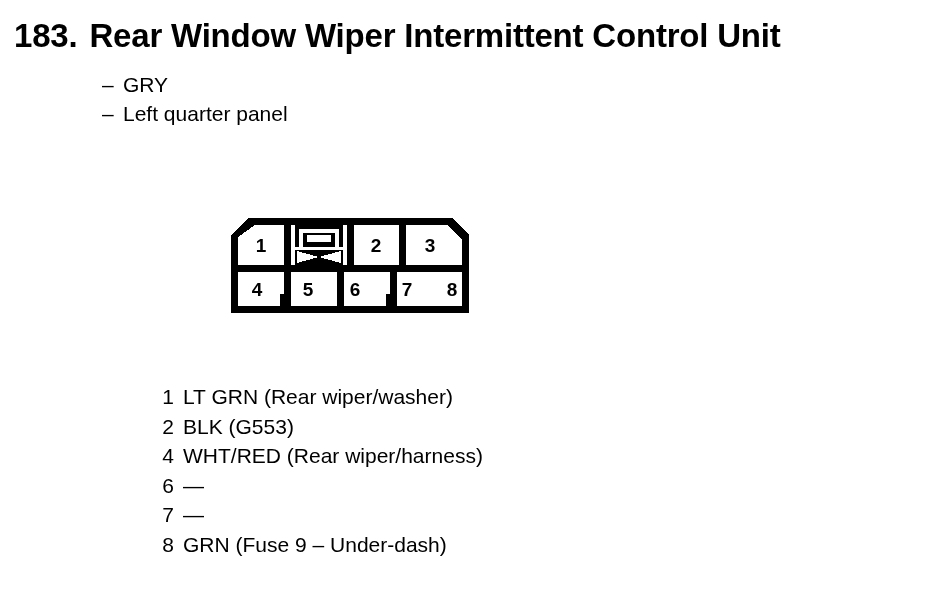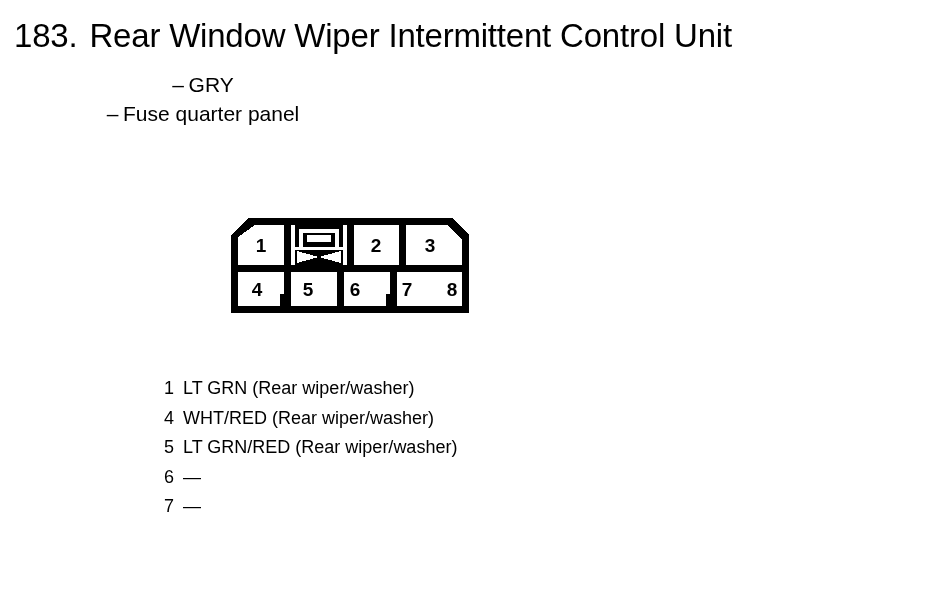--- a/index.html
+++ b/index.html
@@ -16,38 +16,37 @@
     color: #000000;
     -webkit-font-smoothing: none;
   }
 
   
   #page-title {
     position: absolute;
     left: 14px;
     top: 17px;
     font-size: 33px;
-    font-weight: normal;
+    font-weight: bold;
     letter-spacing: -0.2px;
     white-space: nowrap;
     line-height: 38px;
     text-align: right;
   }
   #page-title .title-num {
     margin-right: 12px;
   }
 
   
   #attr-list {
     position: absolute;
     left: 102px;
     top: 70px;
     font-size: 21px;
     line-height: 29px;
-    text-align: center;
   }
   #attr-list .attr-row {
     white-space: nowrap;
     display: block;
   }
   #attr-list .attr-dash {
     display: inline-block;
     width: 21px;
   }
 
@@ -66,22 +65,22 @@
     font-family: "Liberation Sans", sans-serif;
     font-size: 19px;
     font-weight: bold;
     fill: #000000;
   }
 
   
   #pin-legend {
     position: absolute;
     left: 160px;
-    top: 374px;
-    font-size: 18px;
+    top: 382px;
+    font-size: 21px;
     line-height: 29.5px;
   }
   #pin-legend .pin-row {
     white-space: nowrap;
     display: block;
     height: 29.5px;
   }
   #pin-legend .pin-idx {
     display: inline-block;
     width: 14px;
@@ -94,21 +93,21 @@
 </style>
 </head>
 <body>
 
 <div id="page-title">
   <span class="title-num">183.</span><span>Rear Window Wiper Intermittent Control Unit</span>
 </div>
 
 <div id="attr-list">
   <span class="attr-row"><span class="attr-dash">–</span><span>GRY</span></span>
-  <span class="attr-row"><span class="attr-dash">–</span><span>Fuse quarter panel</span></span>
+  <span class="attr-row"><span class="attr-dash">–</span><span>Left quarter panel</span></span>
 </div>
 
 <div id="connector-diagram">
   <svg width="238" height="95" viewBox="0 0 238 95" xmlns="http://www.w3.org/2000/svg" shape-rendering="crispEdges">
 
     <path fill="#000000" d="M 17 0
              L 221 0
              L 238 17
              L 238 95
              L 0 95
@@ -158,17 +157,18 @@
     <text class="pin-num-text" x="26" y="78" text-anchor="middle">4</text>
     <text class="pin-num-text" x="77" y="78" text-anchor="middle">5</text>
     <text class="pin-num-text" x="124" y="78" text-anchor="middle">6</text>
     <text class="pin-num-text" x="176" y="78" text-anchor="middle">7</text>
     <text class="pin-num-text" x="221" y="78" text-anchor="middle">8</text>
   </svg>
 </div>
 
 <div id="pin-legend">
   <span class="pin-row"><span class="pin-idx">1</span><span class="pin-desc">LT GRN (Rear wiper/washer)</span></span>
-  <span class="pin-row"><span class="pin-idx">4</span><span class="pin-desc">WHT/RED (Rear wiper/washer)</span></span>
-  <span class="pin-row"><span class="pin-idx">5</span><span class="pin-desc">LT GRN/RED (Rear wiper/washer)</span></span>
+  <span class="pin-row"><span class="pin-idx">2</span><span class="pin-desc">BLK (G553)</span></span>
+  <span class="pin-row"><span class="pin-idx">4</span><span class="pin-desc">WHT/RED (Rear wiper/harness)</span></span>
   <span class="pin-row"><span class="pin-idx">6</span><span class="pin-desc">—</span></span>
   <span class="pin-row"><span class="pin-idx">7</span><span class="pin-desc">—</span></span>
+  <span class="pin-row"><span class="pin-idx">8</span><span class="pin-desc">GRN (Fuse 9 – Under-dash)</span></span>
 </div>
 
 </body></html>

